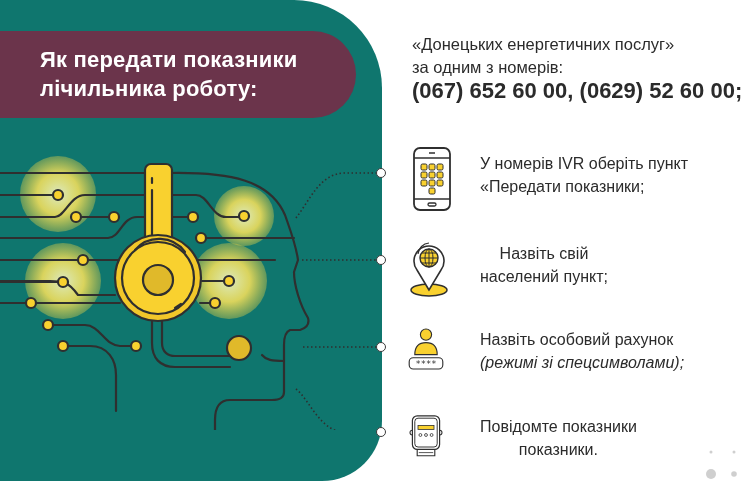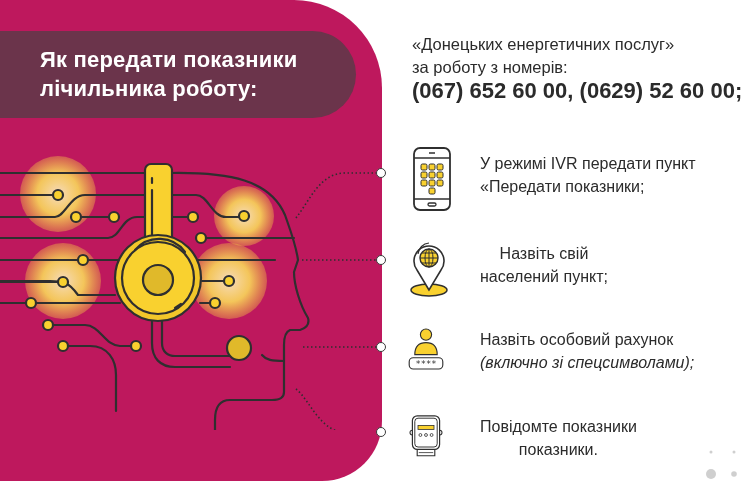--- a/index.html
+++ b/index.html
@@ -1,17 +1,17 @@
 <!DOCTYPE html>
 <html><head>
 <meta charset="utf-8">
 <style>
   html, body { margin:0; padding:0; }
   body { width:755px; height:481px; position:relative; overflow:hidden; background:#ffffff; font-family:"Liberation Sans", sans-serif; }
-  .yellow-panel { position:absolute; left:0; top:0; width:382px; height:481px; background:#be185d; border-top-right-radius:88px; border-bottom-right-radius:60px; overflow:hidden; }
+  .yellow-panel { position:absolute; left:0; top:0; width:382px; height:481px; background:#0f766e; border-top-right-radius:88px; border-bottom-right-radius:60px; overflow:hidden; }
   .banner { position:absolute; left:0; top:31px; width:356px; height:87px; background:#6b344b; border-radius:0 44px 44px 0; }
   .banner-title { position:absolute; left:40px; top:14px; color:#ffffff; font-weight:bold; font-size:22px; line-height:29px; letter-spacing:0.2px; margin:0; }
   .illustration { position:absolute; left:0; top:130px; width:382px; height:300px; }
   .deco-dots { position:absolute; }
   .right { position:absolute; left:412px; top:0; width:340px; }
   .intro { position:absolute; top:33px; left:0; font-size:16.5px; line-height:23px; color:#2b2b2b; }
   .intro .phones { font-weight:bold; font-size:22px; }
   .step { position:absolute; left:0; height:70px; width:340px; }
   .step .icon { position:absolute; left:0; top:0; width:40px; height:70px; }
   .step .text { position:absolute; left:68px; font-size:16px; line-height:23px; color:#2b2b2b; }
@@ -112,21 +112,21 @@
 </div>
 
 <div class="connector" style="left:376px;top:168px;"></div>
 <div class="connector" style="left:376px;top:255px;"></div>
 <div class="connector" style="left:376px;top:342px;"></div>
 <div class="connector" style="left:376px;top:427px;"></div>
 
 <div class="right">
   <div class="intro">
     <div>«Донецьких енергетичних послуг»</div>
-    <div>за роботу з номерів:</div>
+    <div>за одним з номерів:</div>
     <div class="phones">(067) 652 60 00, (0629) 52 60 00;</div>
   </div>
 
   <div class="step" style="top:145px;">
     <svg class="icon" viewBox="0 0 40 70" width="40" height="70">
       <rect x="2" y="3" width="36" height="62" rx="6" fill="#fff" stroke="#2f2f2f" stroke-width="1.8"></rect>
       <line x1="2" y1="13" x2="38" y2="13" stroke="#2f2f2f" stroke-width="1.5"></line>
       <line x1="2" y1="54" x2="38" y2="54" stroke="#2f2f2f" stroke-width="1.5"></line>
       <line x1="17" y1="8" x2="23" y2="8" stroke="#2f2f2f" stroke-width="1.5"></line>
       <rect x="16" y="58" width="8" height="3" rx="1.5" fill="none" stroke="#2f2f2f" stroke-width="1.3"></rect>
@@ -137,21 +137,21 @@
         <rect x="9" y="27" width="6" height="6" rx="1.5"></rect>
           <rect x="17" y="27" width="6" height="6" rx="1.5"></rect>
           <rect x="25" y="27" width="6" height="6" rx="1.5"></rect>
         <rect x="9" y="35" width="6" height="6" rx="1.5"></rect>
           <rect x="17" y="35" width="6" height="6" rx="1.5"></rect>
           <rect x="25" y="35" width="6" height="6" rx="1.5"></rect>
         <rect x="17" y="43" width="6" height="6" rx="1.5"></rect>
       </g>
     </svg>
     <div class="text" style="top:7px;">
-      <div>У режимі IVR передати пункт</div>
+      <div>У номерів IVR оберіть пункт</div>
       <div>«Передати показники;</div>
     </div>
   </div>
 
   <div class="step" style="top:232px;text-align:center;">
     <svg class="icon" viewBox="0 0 40 70" width="46" height="70" style="left:-3px;">
       <ellipse cx="20" cy="58" rx="18" ry="6" fill="#f9d12f" stroke="#2f2f2f" stroke-width="1.5"></ellipse>
       <path d="M20 58 L8 38 A15 15 0 1 1 32 38 Z" fill="#fff" stroke="#2f2f2f" stroke-width="1.6"></path>
       <path d="M9 22 A12 12 0 0 1 20 11" fill="none" stroke="#2f2f2f" stroke-width="1.2"></path>
       <circle cx="20" cy="26" r="9" fill="#f9d12f" stroke="#2f2f2f" stroke-width="1.4"></circle>
@@ -171,21 +171,21 @@
 
   <div class="step" style="top:318px;">
     <svg class="icon" viewBox="0 0 50 70" width="52" height="70" style="left:-6px;">
       <circle cx="25" cy="12" r="7" fill="#f9d12f" stroke="#2f2f2f" stroke-width="1.4"></circle>
       <path d="M11 37 C11 26 17 22 25 22 C33 22 39 26 39 37 Z" fill="#f9d12f" stroke="#2f2f2f" stroke-width="1.4"></path>
       <rect x="4" y="41" width="42" height="14" rx="5" fill="#fff" stroke="#2f2f2f" stroke-width="1.4"></rect>
       <text x="25" y="53" text-anchor="middle" font-size="11" fill="#2f2f2f" font-family="DejaVu Sans Mono, monospace">****</text>
     </svg>
     <div class="text" style="top:10px;">
       <div>Назвіть особовий рахунок</div>
-      <div class="em">(включно зі спецсимволами);</div>
+      <div class="em">(режимі зі спецсимволами);</div>
     </div>
   </div>
 
   <div class="step" style="top:404px;">
     <svg class="icon" viewBox="0 0 50 70" width="52" height="70" style="left:-6px;">
       <rect x="8" y="6" width="34" height="42" rx="6" fill="#fff" stroke="#2f2f2f" stroke-width="1.5"></rect>
       <rect x="11" y="9" width="28" height="36" rx="4" fill="none" stroke="#2f2f2f" stroke-width="1.2"></rect>
       <path d="M8 24 C4 24 4 30 8 30" fill="none" stroke="#2f2f2f" stroke-width="1.3"></path>
       <path d="M42 24 C46 24 46 30 42 30" fill="none" stroke="#2f2f2f" stroke-width="1.3"></path>
       <rect x="15" y="18" width="20" height="5" fill="#f9d12f" stroke="#2f2f2f" stroke-width="1"></rect>

